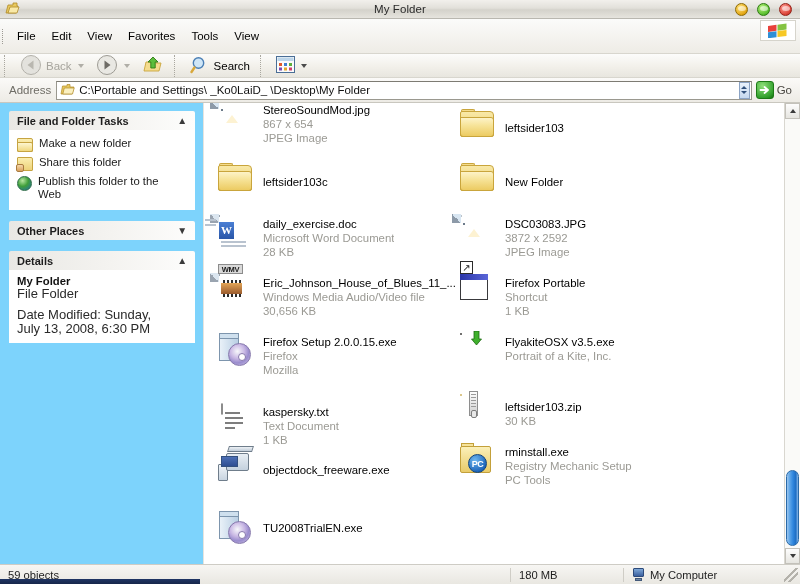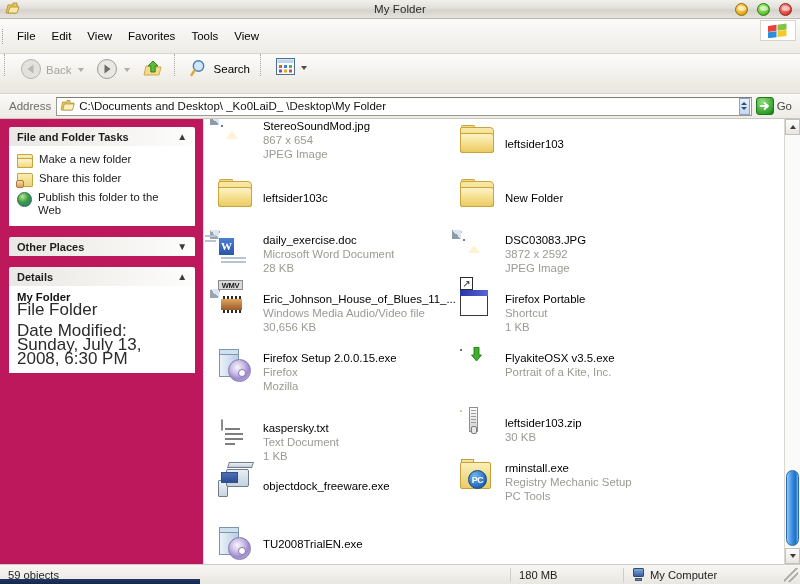--- a/index.html
+++ b/index.html
@@ -64,24 +64,24 @@
   }
   #win-logo {
     position:absolute; right: 4px; top: 1px;
     width: 36px; height: 21px;
     background: #fff; border: 1px solid #d6d4cc;
     display:flex; align-items:center; justify-content:center;
   }
 
   
   #toolbar {
-    height: 40px;
+    height: 24px;
     background: linear-gradient(to bottom,#fcfcfb 0%,#f2f0ea 55%,#e8e6df 100%);
     border-bottom: 1px solid #d8d6ce;
-    display: flex; align-items: flex-start;
+    display: flex; align-items: center;
     flex: 0 0 auto;
   }
   .tb-grip { width: 7px; height: 22px; border-left:1px dotted #a9a79f; margin: 0 3px 0 4px; }
   .tb-btn {
     display:flex; align-items:center; gap:4px;
     padding: 3px 5px; border: 1px solid transparent; border-radius:3px;
     cursor: default; font-size: 11.5px; color:#000;
     white-space: nowrap;
   }
   .tb-btn.disabled { color:#a6a49d; }
@@ -121,40 +121,40 @@
     display:flex;align-items:center;justify-content:center;
   }
   #go-label { font-size:11.5px; color:#4a4843; }
 
   
   #body { flex:1; display:flex; min-height:0; background:#fff; position:relative; }
 
   
   #sidebar {
     width: 203px; flex:0 0 203px;
-    background:#be185d;
+    background:#7dd3fc;
     padding: 8px 0 0 9px;
     overflow:hidden;
   }
   .panel { width:186px; margin-bottom:11px; }
   .panel-head {
     height:19px; display:flex; align-items:center; justify-content:space-between;
     padding:0 7px 0 8px;
     background: linear-gradient(to right,#e9e8e4 0%,#f4f3f0 55%,#fdfdfc 100%);
     border-radius: 2px 2px 0 0;
   }
   .panel-title { font-size:11px; font-weight:bold; color:#1d1d1d; }
   .chev { font-size:10px; color:#3a3a3a; line-height:1; }
   .panel-body { background:#fff; padding:5px 8px 7px 8px; }
   .task {
     display:flex; align-items:flex-start; gap:6px; padding:2px 0; cursor:default;
   }
   .task-label { font-size:11.3px; color:#1b1b1b; line-height:13px; }
   .detail-name { font-size:11.3px; font-weight:bold; color:#111; }
-  .detail-line { font-size:17px; color:#2a2a2a; line-height:14px; }
+  .detail-line { font-size:13px; color:#2a2a2a; line-height:14px; }
   .detail-gap { height:7px; }
 
   
   #filelist {
     flex:1; position:relative; background:#fff;
     border-left:1px solid #e6e4de;
     overflow:hidden;
   }
   .fileitem {
     position:absolute;
@@ -507,21 +507,21 @@
 
   <div id="addressbar">
     <span id="address-label">Address</span>
     <span id="address-field">
       <span>
         <svg width="15" height="14" viewBox="0 0 15 14">
           <path d="M1 12 L2.5 4 L7 4 L7 2.5 L10 2.5 L10 5 L14 5 L12 12 Z" fill="#e8c95f" stroke="#b08a2a" stroke-width="0.7"></path>
           <path d="M2.8 12 L4.3 6 L14.2 6 L12.5 12 Z" fill="#fbf0c0" stroke="#b08a2a" stroke-width="0.7"></path>
         </svg>
       </span>
-      <span id="address-text">C:\Documents and Desktop\ _Ko0LaiD_ \Desktop\My Folder</span>
+      <span id="address-text">C:\Portable and Settings\ _Ko0LaiD_ \Desktop\My Folder</span>
       <span id="addr-spin">
         <span class="spin-ar spin-up"></span>
         <span class="spin-ar spin-dn"></span>
       </span>
     </span>
     <span id="go-btn">
       <span id="go-icon">
         <svg width="12" height="12" viewBox="0 0 12 12">
           <path d="M1.5 6 H8 M5.5 3 L9 6 L5.5 9" stroke="#ffffff" stroke-width="1.8" fill="none" stroke-linecap="round" stroke-linejoin="round"></path>
         </svg>

